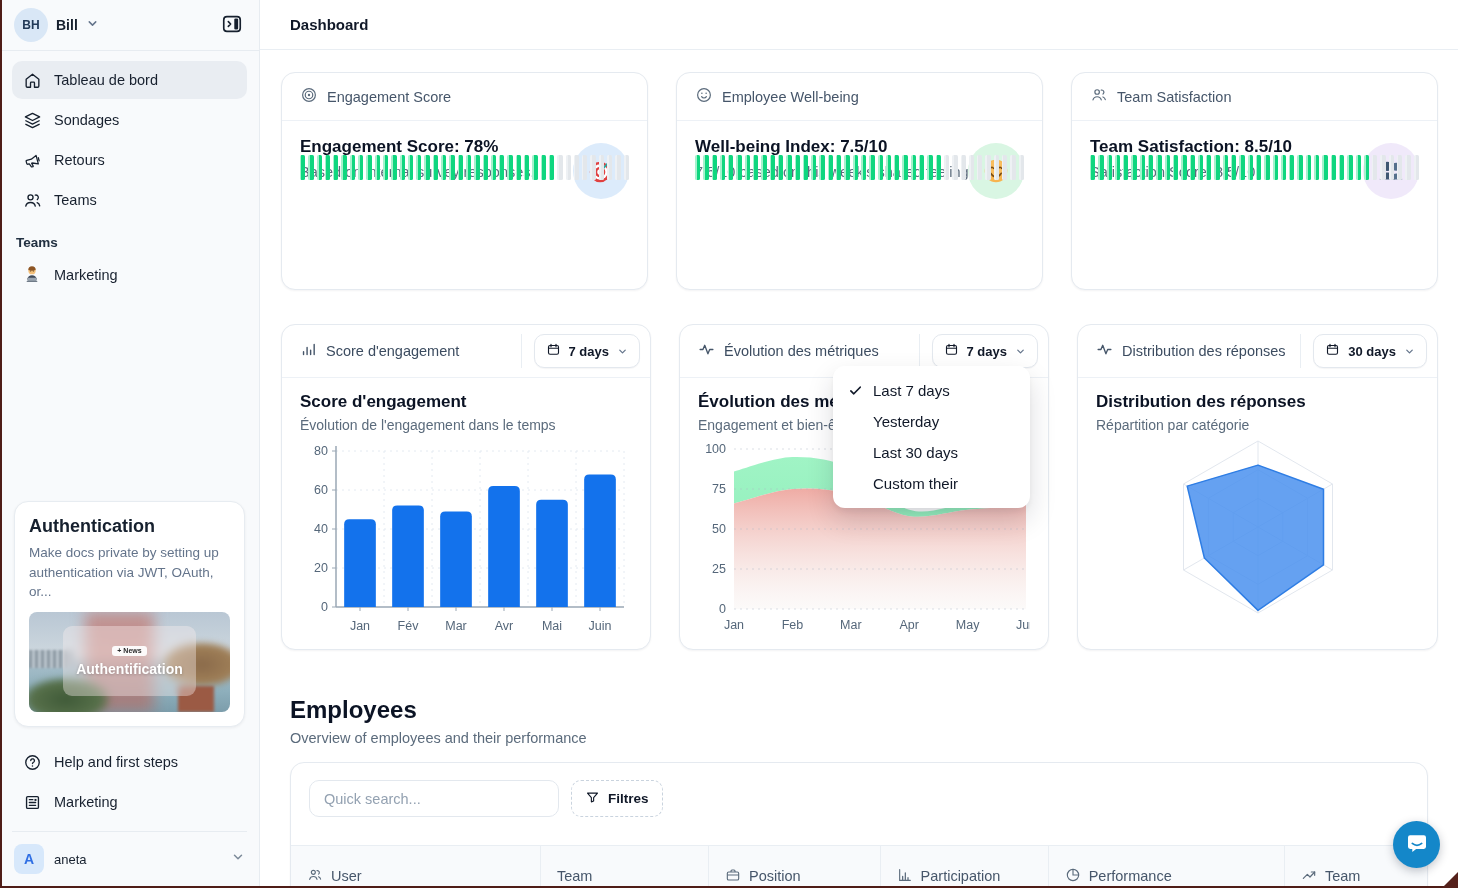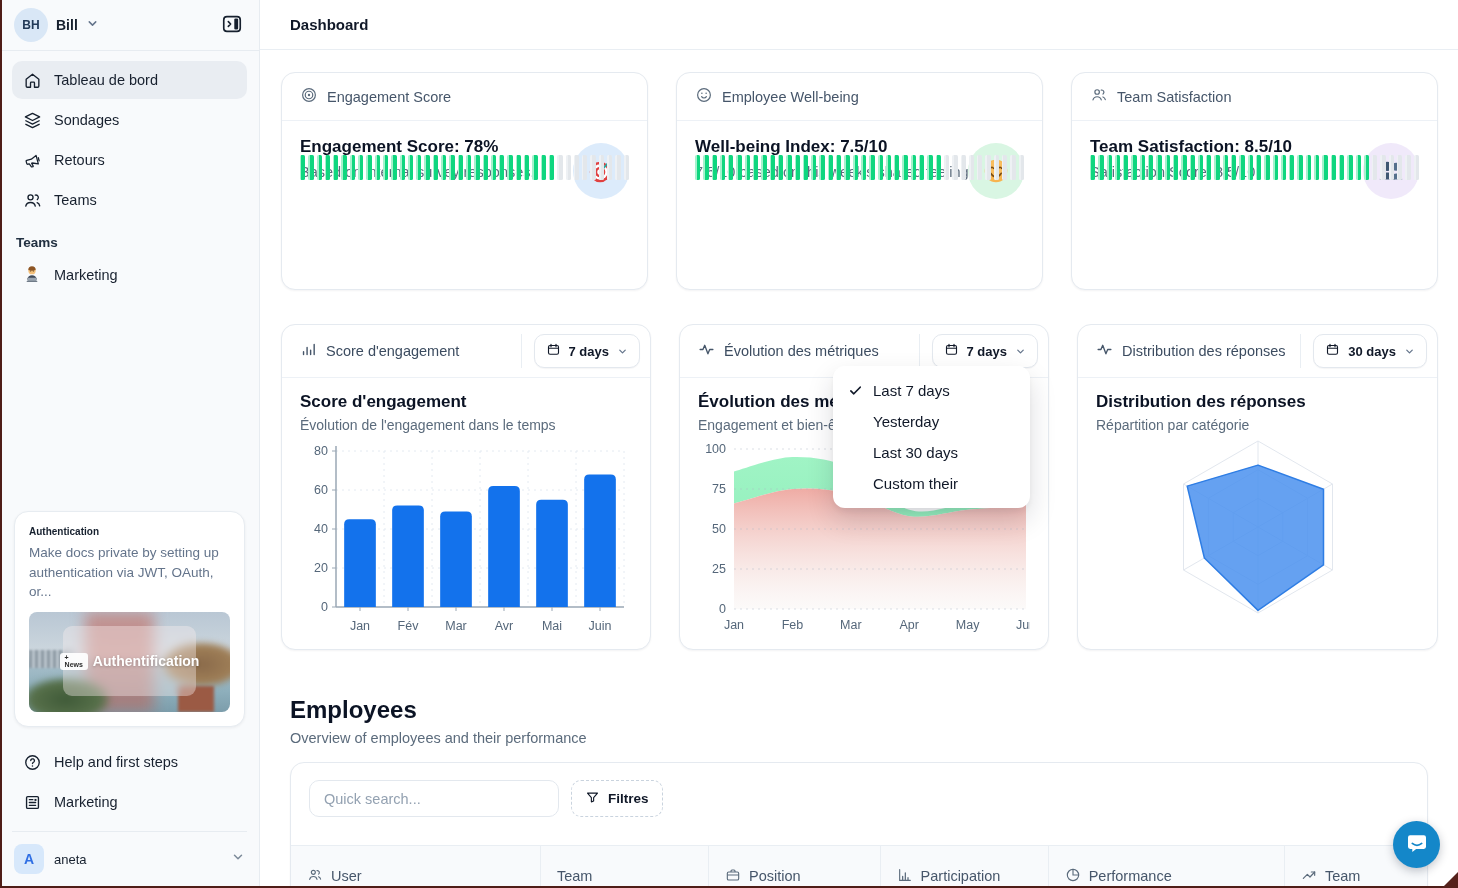--- a/index.html
+++ b/index.html
@@ -23,37 +23,37 @@
     border-radius:10px; font-size:14.5px; font-weight:500; color:#18212f; cursor:pointer; }
   .sb-item.active { background:#e9edf2; }
   .sb-item .ic { width:20px; height:20px; display:flex; align-items:center; justify-content:center; }
   .sb-section { font-size:13.5px; font-weight:600; color:#223041; padding:16px 16px 6px 16px; }
   .sb-team { display:flex; align-items:center; gap:12px; height:38px; padding:0 22px;
     font-size:14.5px; font-weight:500; color:#18212f; cursor:pointer; }
   .sb-spacer { flex:1; }
 
   .promo { margin:10px 14px; background:#fff; border:1px solid #e7ecf1; border-radius:14px;
     padding:14px; box-shadow:0 1px 3px rgba(15,23,42,.06); cursor:pointer; }
-  .promo-title { font-size:10px; font-weight:700; color:#16202e; margin-bottom:6px; }
+  .promo-title { font-size:18px; font-weight:700; color:#16202e; margin-bottom:6px; }
   .promo-desc { font-size:13.5px; line-height:1.45; color:#64748b; margin-bottom:10px; }
   .promo-img { position:relative; height:100px; border-radius:8px; overflow:hidden;
     background:linear-gradient(180deg,#b9c7d4 0%,#cdd7de 42%,#a5bdc8 52%,#8fb0bd 78%,#7c9dab 100%); }
   .pi-bridge { position:absolute; left:28%; top:0; width:34%; height:100%;
     background:rgba(196,88,74,.5); filter:blur(7px); }
   .pi-city { position:absolute; left:0; top:38%; width:22%; height:18%;
     background:repeating-linear-gradient(90deg,#8e9aa4 0 3px,#b9c4cc 3px 6px); filter:blur(1px); }
   .pi-hill { position:absolute; right:-6%; top:30%; width:40%; height:45%; border-radius:50%;
     background:radial-gradient(ellipse at center,#8a6a4a 0%,#a08058 60%,transparent 75%); filter:blur(3px); }
   .pi-green { position:absolute; left:-4%; bottom:-10%; width:45%; height:45%; border-radius:50%;
     background:radial-gradient(ellipse at center,#3f5a38 0%,#57704a 55%,transparent 75%); filter:blur(3px); }
   .pi-bldg { position:absolute; right:8%; bottom:0; width:18%; height:26%;
     background:#9b5a44; filter:blur(1.5px); }
   .pi-card { position:absolute; left:17%; top:14%; width:66%; height:70%; border-radius:9px;
     background:rgba(250,240,238,.38); backdrop-filter:blur(3px);
-    display:flex; align-items:center; justify-content:center; gap:5px; }
+    display:flex; flex-direction:column; align-items:center; justify-content:center; gap:5px; }
   .pi-chip { background:rgba(255,255,255,.92); color:#2a2a2a; font-size:7px; font-weight:700;
     padding:1.5px 5px; border-radius:3px; }
   .pi-caption { color:#fff; font-size:14px; font-weight:700; text-shadow:0 1px 3px rgba(0,0,0,.25); }
 
   .sb-footer { padding:6px 12px 0 12px; display:flex; flex-direction:column; gap:2px; }
   .sb-footer-div { height:1px; background:#e7ecf1; margin:8px 0 0 0; }
   .account { display:flex; align-items:center; gap:10px; padding:12px 14px 14px 14px; cursor:pointer; }
   .acct-avatar { width:30px; height:30px; border-radius:8px; background:#d7e8fb; color:#2f6fe4;
     font-size:14px; font-weight:700; display:flex; align-items:center; justify-content:center; }
   .acct-name { font-size:13px; font-weight:400; color:#16202e; flex:1; }

